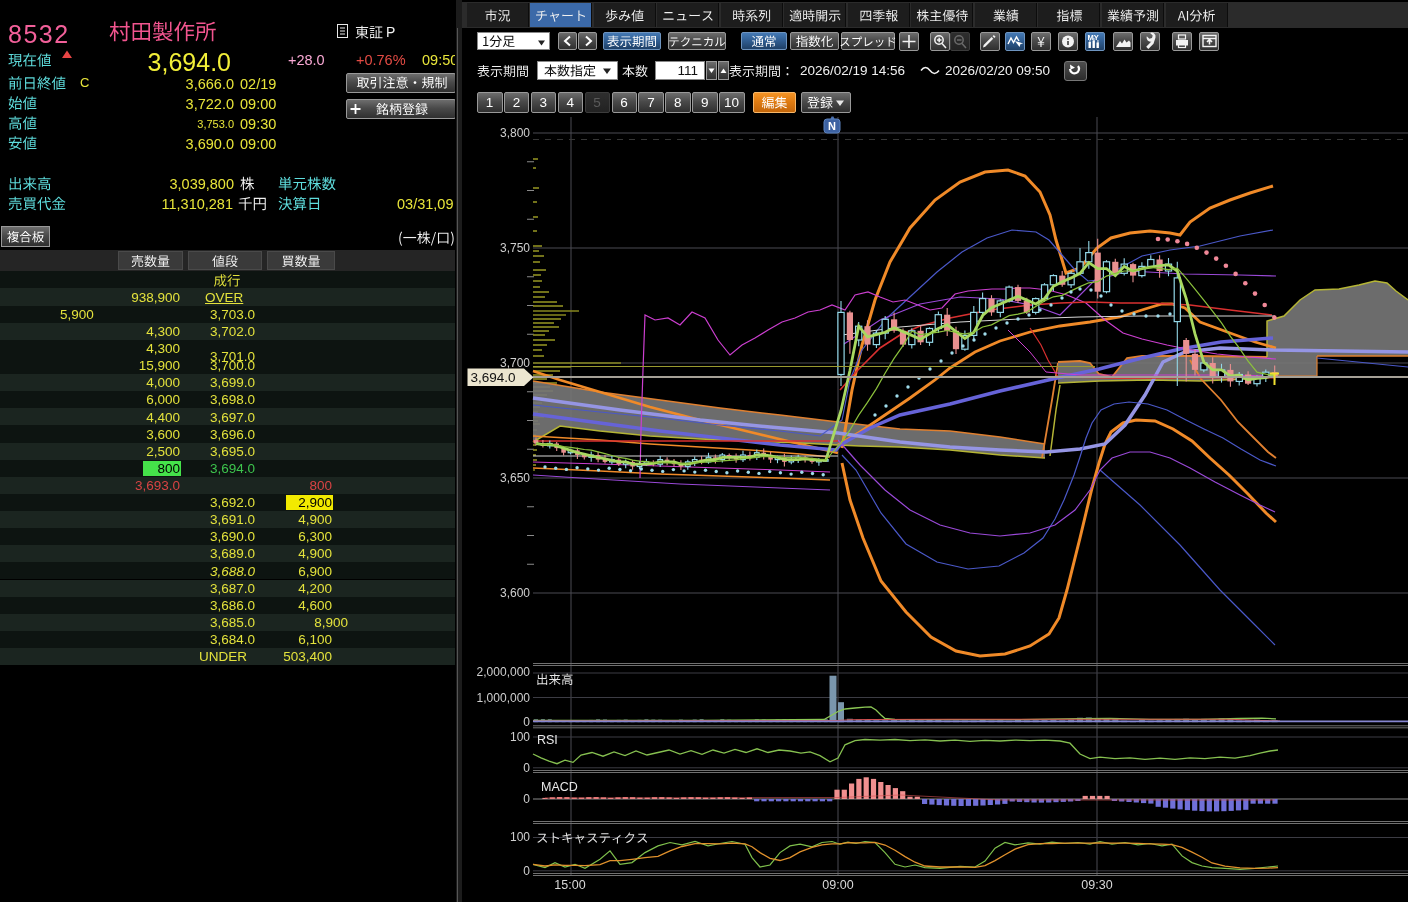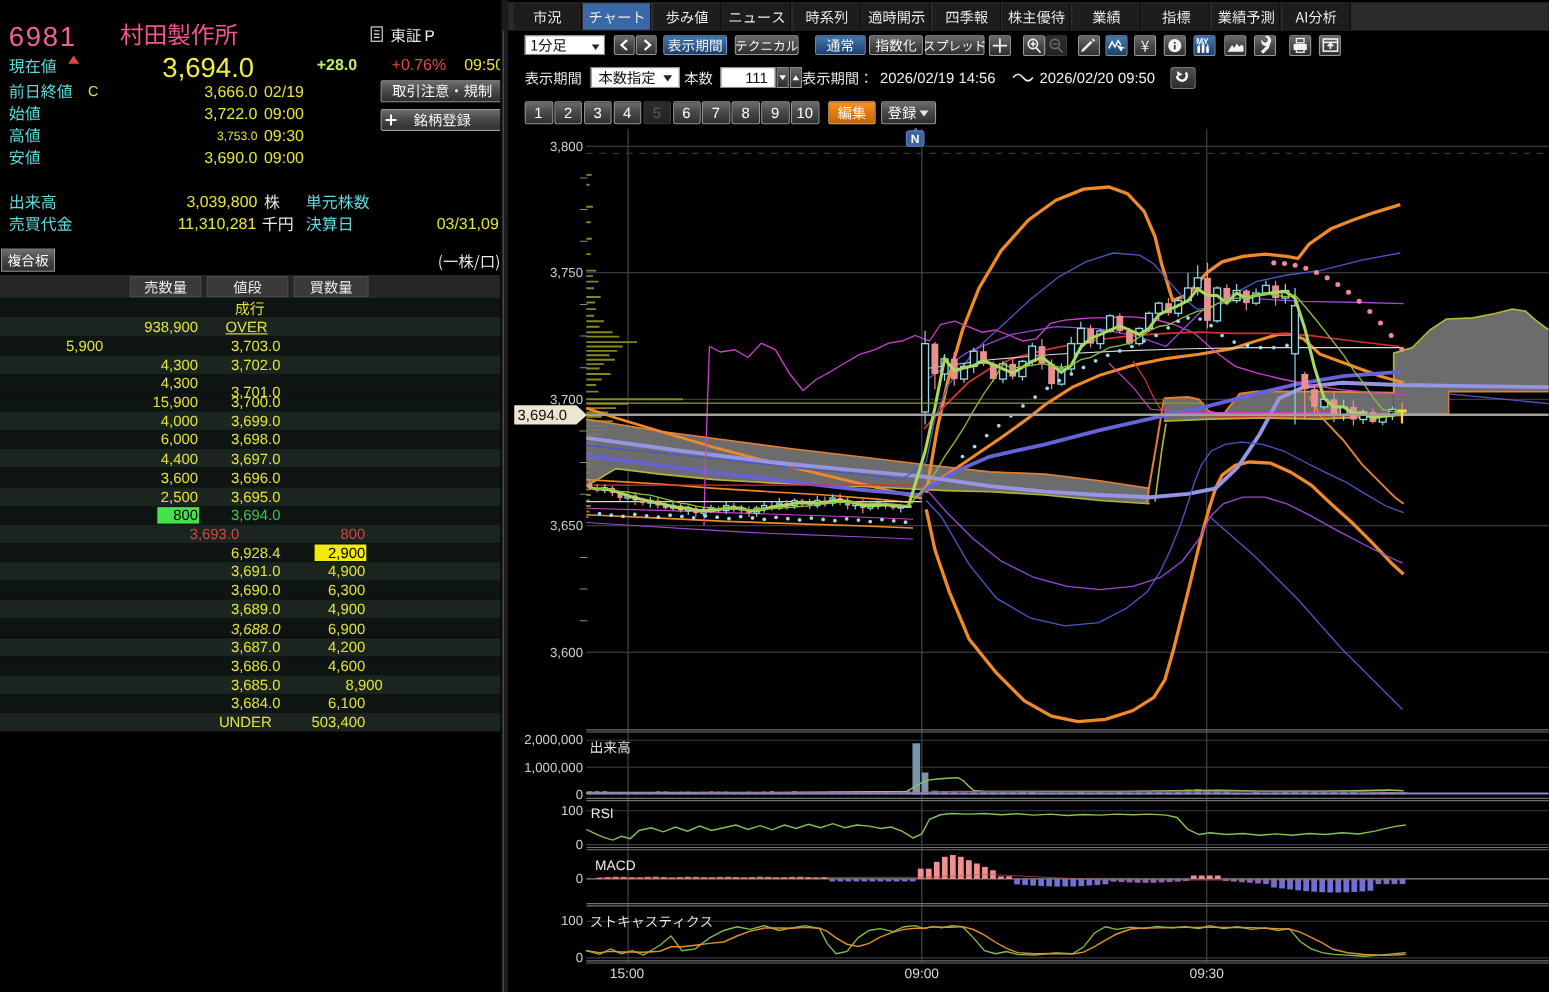--- a/index.html
+++ b/index.html
@@ -1,17 +1,17 @@
 <!DOCTYPE html>
 <html><head><meta charset="utf-8"><style>html,body{margin:0;padding:0;background:#000;width:1408px;height:902px;overflow:hidden;font-family:"Liberation Sans",sans-serif;}*{box-sizing:border-box;}.gbtn{position:absolute;background:linear-gradient(#6d6d6d,#4a4a4a 45%,#2f2f2f);border:1px solid #999;border-radius:2px;}.bbtn{position:absolute;background:linear-gradient(#4479b4,#315f94 45%,#1f4066);border:1px solid #6e94bf;border-radius:2px;}.dbtn{position:absolute;background:linear-gradient(#2e2e2e,#222);border:1px solid #3c3c3c;border-radius:2px;}.wdd{position:absolute;background:#fff;border:1px solid #888;}</style></head><body>
 <div style="position:absolute;left:0;top:0;width:455px;height:902px;background:#000;overflow:hidden;">
-    <div style="position:absolute;left:8px;top:21px;font-size:25px;color:#f2609a;font-weight:normal;line-height:27px;white-space:pre;letter-spacing:1.5px;">6981</div>
+    <div style="position:absolute;left:8px;top:21px;font-size:25px;color:#f2609a;font-weight:normal;line-height:27px;white-space:pre;letter-spacing:1.5px;">8532</div>
     <div style="position:absolute;left:386px;top:24px;font-size:14px;color:#f0f0f0;font-weight:normal;line-height:16px;white-space:pre;">P</div>
     <div style="position:absolute;left:11px;top:49px;width:220px;text-align:right;font-size:25px;color:#f2ef38;font-weight:normal;line-height:27px;white-space:pre;">3,694.0</div>
-    <div style="position:absolute;left:288px;top:52px;font-size:14.5px;color:#bef264;font-weight:bold;line-height:16.5px;white-space:pre;">+28.0</div>
+    <div style="position:absolute;left:288px;top:52px;font-size:14.5px;color:#f9a8d4;font-weight:normal;line-height:16.5px;white-space:pre;">+28.0</div>
     <div style="position:absolute;left:356px;top:52px;font-size:14.5px;color:#e34b44;font-weight:normal;line-height:16.5px;white-space:pre;">+0.76%</div>
     <div style="position:absolute;left:422px;top:52px;font-size:14.5px;color:#e8e53a;font-weight:normal;line-height:16.5px;white-space:pre;">09:50</div>
     <div style="position:absolute;left:14px;top:76px;width:220px;text-align:right;font-size:14.5px;color:#e8e53a;font-weight:normal;line-height:16.5px;white-space:pre;">3,666.0</div>
     <div style="position:absolute;left:240px;top:76px;font-size:14.5px;color:#e8e53a;font-weight:normal;line-height:16.5px;white-space:pre;">02/19</div>
     <div style="position:absolute;left:14px;top:96px;width:220px;text-align:right;font-size:14.5px;color:#e8e53a;font-weight:normal;line-height:16.5px;white-space:pre;">3,722.0</div>
     <div style="position:absolute;left:240px;top:96px;font-size:14.5px;color:#e8e53a;font-weight:normal;line-height:16.5px;white-space:pre;">09:00</div>
     <div style="position:absolute;left:14px;top:116px;width:220px;text-align:right;font-size:11px;color:#e8e53a;font-weight:normal;line-height:16.5px;white-space:pre;">3,753.0</div>
     <div style="position:absolute;left:240px;top:116px;font-size:14.5px;color:#e8e53a;font-weight:normal;line-height:16.5px;white-space:pre;">09:30</div>
     <div style="position:absolute;left:14px;top:136px;width:220px;text-align:right;font-size:14.5px;color:#e8e53a;font-weight:normal;line-height:16.5px;white-space:pre;">3,690.0</div>
     <div style="position:absolute;left:240px;top:136px;font-size:14.5px;color:#e8e53a;font-weight:normal;line-height:16.5px;white-space:pre;">09:00</div>
@@ -65,23 +65,23 @@
     <div style="position:absolute;left:135px;top:392.3px;width:120px;text-align:right;font-size:13.5px;color:#e3e23c;line-height:15px;white-space:pre;">3,698.0</div>
     <div style="position:absolute;left:60px;top:409.5px;width:120px;text-align:right;font-size:13.5px;color:#e3e23c;line-height:15px;white-space:pre;">4,400</div>
     <div style="position:absolute;left:135px;top:409.5px;width:120px;text-align:right;font-size:13.5px;color:#e3e23c;line-height:15px;white-space:pre;">3,697.0</div>
     <div style="position:absolute;left:60px;top:426.6px;width:120px;text-align:right;font-size:13.5px;color:#e3e23c;line-height:15px;white-space:pre;">3,600</div>
     <div style="position:absolute;left:135px;top:426.6px;width:120px;text-align:right;font-size:13.5px;color:#e3e23c;line-height:15px;white-space:pre;">3,696.0</div>
     <div style="position:absolute;left:60px;top:443.7px;width:120px;text-align:right;font-size:13.5px;color:#e3e23c;line-height:15px;white-space:pre;">2,500</div>
     <div style="position:absolute;left:135px;top:443.7px;width:120px;text-align:right;font-size:13.5px;color:#e3e23c;line-height:15px;white-space:pre;">3,695.0</div>
     <div style="position:absolute;left:143px;top:460.6px;width:38px;height:15px;background:#45e24a;"></div>
     <div style="position:absolute;left:60px;top:460.8px;width:120px;text-align:right;font-size:13.5px;color:#000;line-height:15px;white-space:pre;">800</div>
     <div style="position:absolute;left:135px;top:460.8px;width:120px;text-align:right;font-size:13.5px;color:#3dc44d;line-height:15px;white-space:pre;">3,694.0</div>
-    <div style="position:absolute;left:135px;top:477.9px;width:120px;text-align:center;font-size:13.5px;color:#d84343;line-height:15px;white-space:pre;">3,693.0</div>
+    <div style="position:absolute;left:135px;top:477.9px;width:120px;text-align:left;font-size:13.5px;color:#d84343;line-height:15px;white-space:pre;">3,693.0</div>
     <div style="position:absolute;left:212px;top:477.9px;width:120px;text-align:right;font-size:13.5px;color:#d84343;line-height:15px;white-space:pre;">800</div>
-    <div style="position:absolute;left:135px;top:495.1px;width:120px;text-align:right;font-size:13.5px;color:#e3e23c;line-height:15px;white-space:pre;">6,928.4</div>
+    <div style="position:absolute;left:135px;top:495.1px;width:120px;text-align:right;font-size:13.5px;color:#e3e23c;line-height:15px;white-space:pre;">3,692.0</div>
     <div style="position:absolute;left:286px;top:494.9px;width:47px;height:15px;background:#f2ea00;"></div>
     <div style="position:absolute;left:212px;top:495.1px;width:120px;text-align:right;font-size:13.5px;color:#000;line-height:15px;white-space:pre;">2,900</div>
     <div style="position:absolute;left:135px;top:512.2px;width:120px;text-align:right;font-size:13.5px;color:#e3e23c;line-height:15px;white-space:pre;">3,691.0</div>
     <div style="position:absolute;left:212px;top:512.2px;width:120px;text-align:right;font-size:13.5px;color:#e3e23c;line-height:15px;white-space:pre;">4,900</div>
     <div style="position:absolute;left:135px;top:529.3px;width:120px;text-align:right;font-size:13.5px;color:#e3e23c;line-height:15px;white-space:pre;">3,690.0</div>
     <div style="position:absolute;left:212px;top:529.3px;width:120px;text-align:right;font-size:13.5px;color:#e3e23c;line-height:15px;white-space:pre;">6,300</div>
     <div style="position:absolute;left:135px;top:546.4px;width:120px;text-align:right;font-size:13.5px;color:#e3e23c;line-height:15px;white-space:pre;">3,689.0</div>
     <div style="position:absolute;left:212px;top:546.4px;width:120px;text-align:right;font-size:13.5px;color:#e3e23c;line-height:15px;white-space:pre;">4,900</div>
     <div style="position:absolute;left:135px;top:563.5px;width:120px;text-align:right;font-size:13.5px;color:#e3e23c;line-height:15px;white-space:pre;font-style:italic;">3,688.0</div>
     <div style="position:absolute;left:212px;top:563.5px;width:120px;text-align:right;font-size:13.5px;color:#e3e23c;line-height:15px;white-space:pre;">6,900</div>

